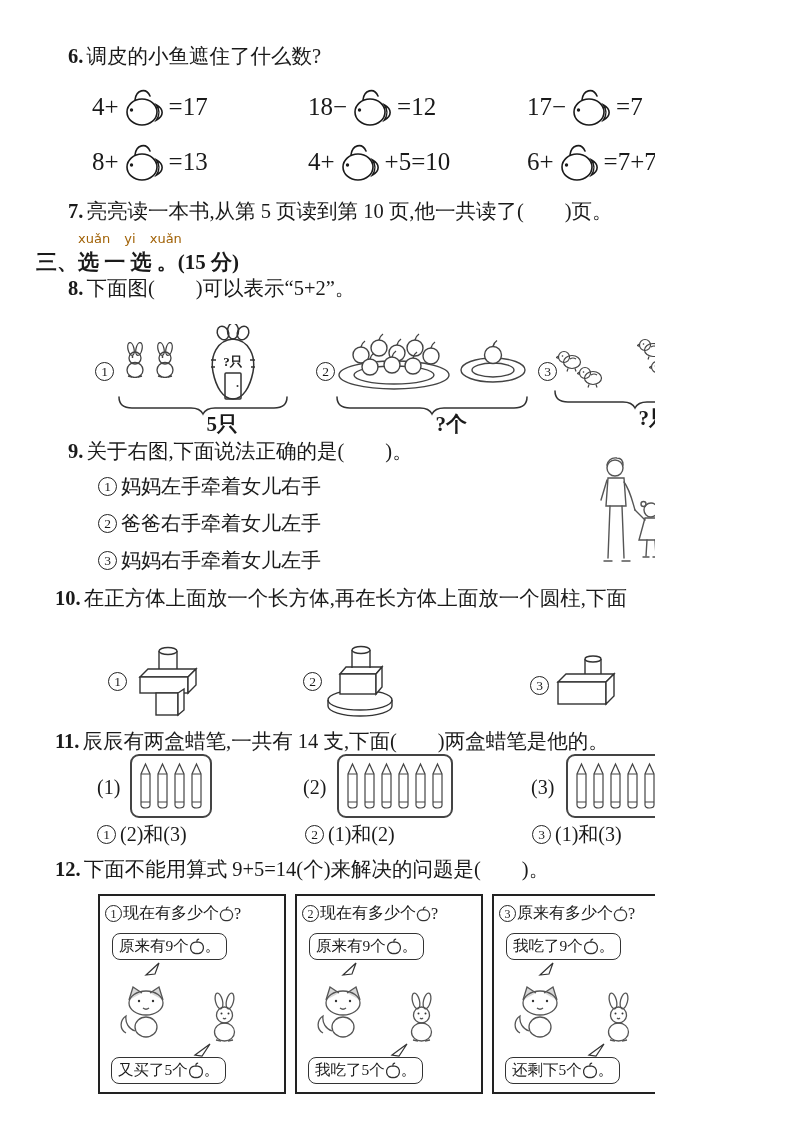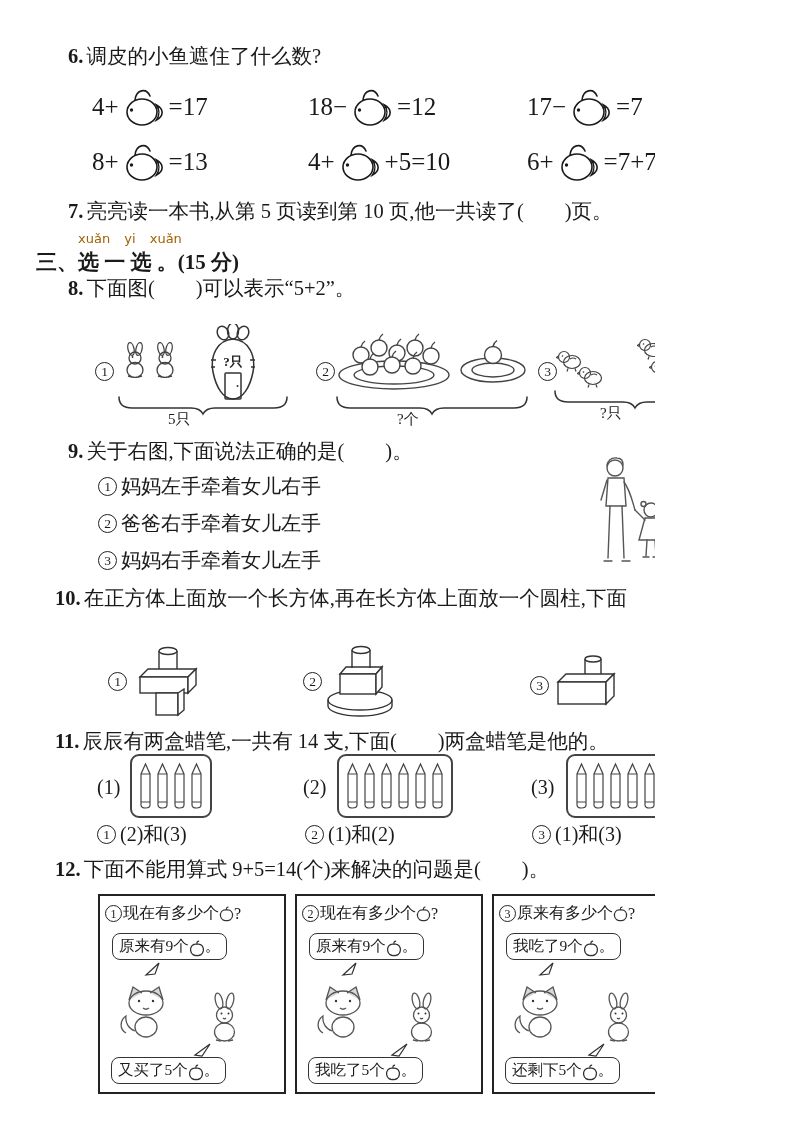--- a/index.html
+++ b/index.html
@@ -7,29 +7,29 @@
         font-family:"Liberation Serif","DejaVu Serif",serif;color:#1a1a1a;overflow:hidden}
   .qline{position:absolute;font-size:20.5px;white-space:nowrap}
   .qnum{font-weight:700;margin-right:3px}
   .eq{position:absolute;display:flex;align-items:center;font-size:25px;white-space:nowrap}
   .eq svg{margin:0 2px}
   .pinyin{position:absolute;font-size:13px;color:#a16207;word-spacing:10px;font-family:"DejaVu Sans",sans-serif}
   .sect{position:absolute;font-size:21px;font-weight:600;white-space:nowrap}
   .cm,.cma{display:inline-flex;align-items:center;justify-content:center;width:19px;height:19px;
       border:1.3px solid #222;border-radius:50%;font-size:13.5px;line-height:1;flex:none;box-sizing:border-box;background:#fff}
   .cma{position:absolute}
-  .blabel{position:absolute;width:70px;text-align:left;font-size:15px;font-weight:400;white-space:nowrap}
+  .blabel{position:absolute;width:70px;text-align:right;font-size:21px;font-weight:700;white-space:nowrap}
   .optrow{position:absolute;display:flex;align-items:center;gap:4px;font-size:20px;white-space:nowrap}
   .cbox{position:absolute;display:flex;gap:4px;border:2px solid #444;border-radius:9px;padding:6px 7px;background:#fff}
   .plabel{position:absolute;font-size:20px;white-space:nowrap}
   .cards{position:absolute;left:98px;top:894px;display:flex;gap:9px}
   .card{position:relative;width:188px;height:200px;border:2px solid #222;background:#fff;box-sizing:border-box}
   .ctitle{display:flex;align-items:center;margin:7px 3px 0 5px;font-size:16px;white-space:nowrap}
   .ctitle .cm{width:17px;height:17px;font-size:12px;margin-right:1px}
-  .bub{display:inline-flex;align-items:flex-end;border:1.5px solid #333;border-radius:8px;padding:2px 6px;
+  .bub{display:inline-flex;align-items:center;border:1.5px solid #333;border-radius:8px;padding:2px 6px;
        font-size:15.5px;background:#fff;white-space:nowrap}
   .bub1{margin:9px 0 0 12px}
   .bub2{position:absolute;left:11px;bottom:8px}
   .tail{position:absolute}
   .absvg{position:absolute}
   svg{display:block}
 </style>
 </head>
 <body>
 

